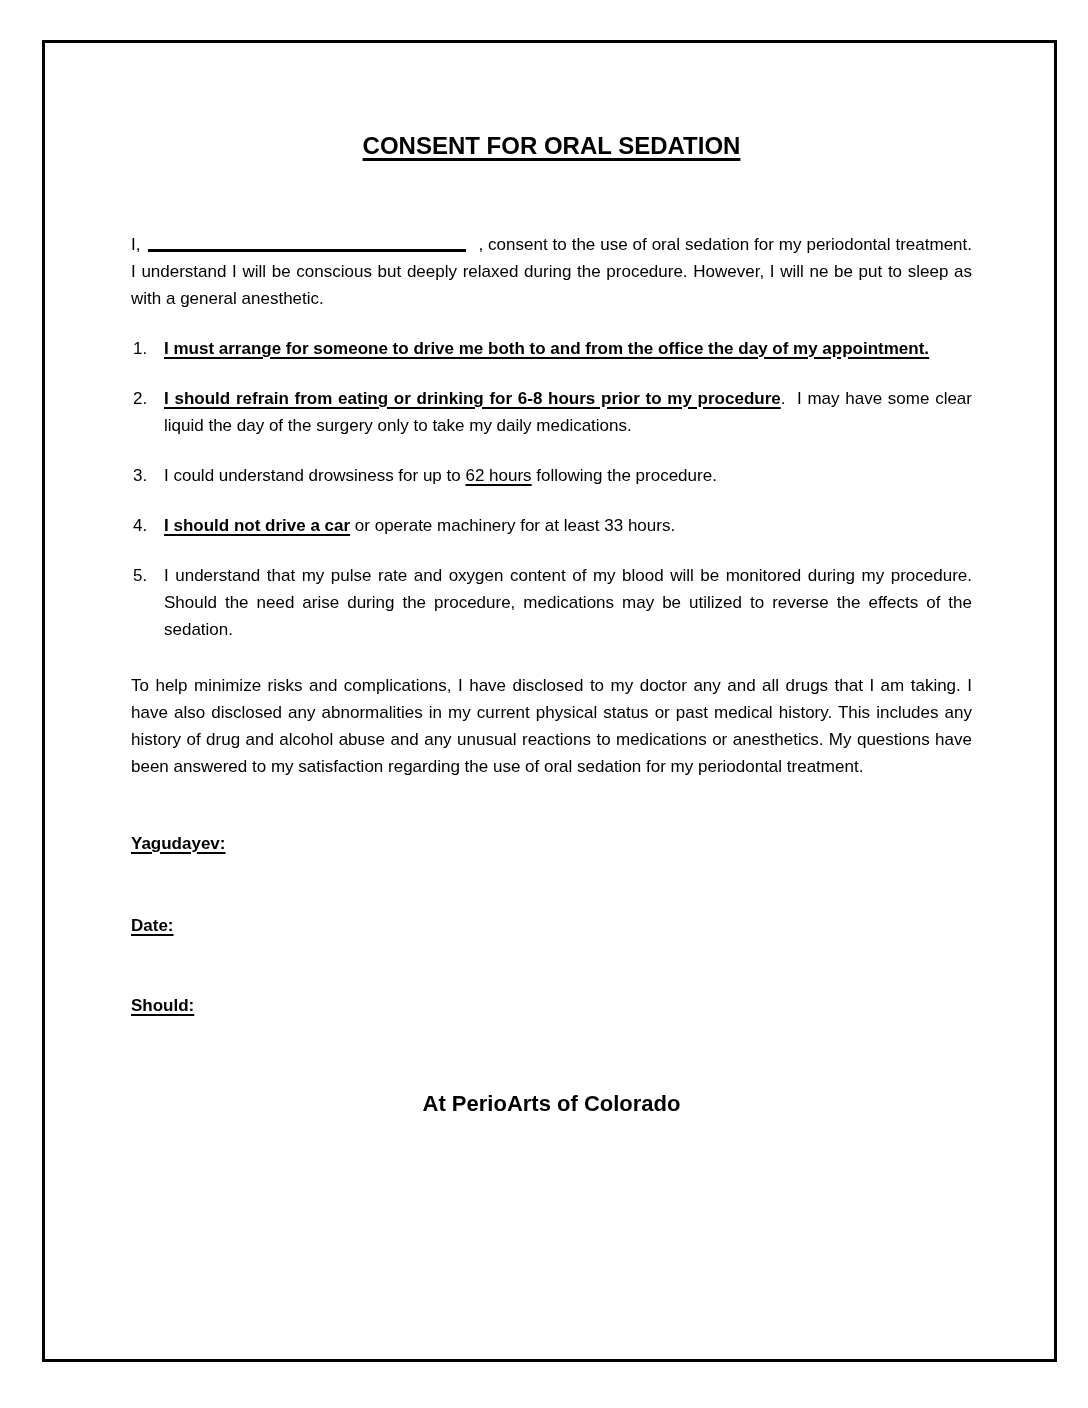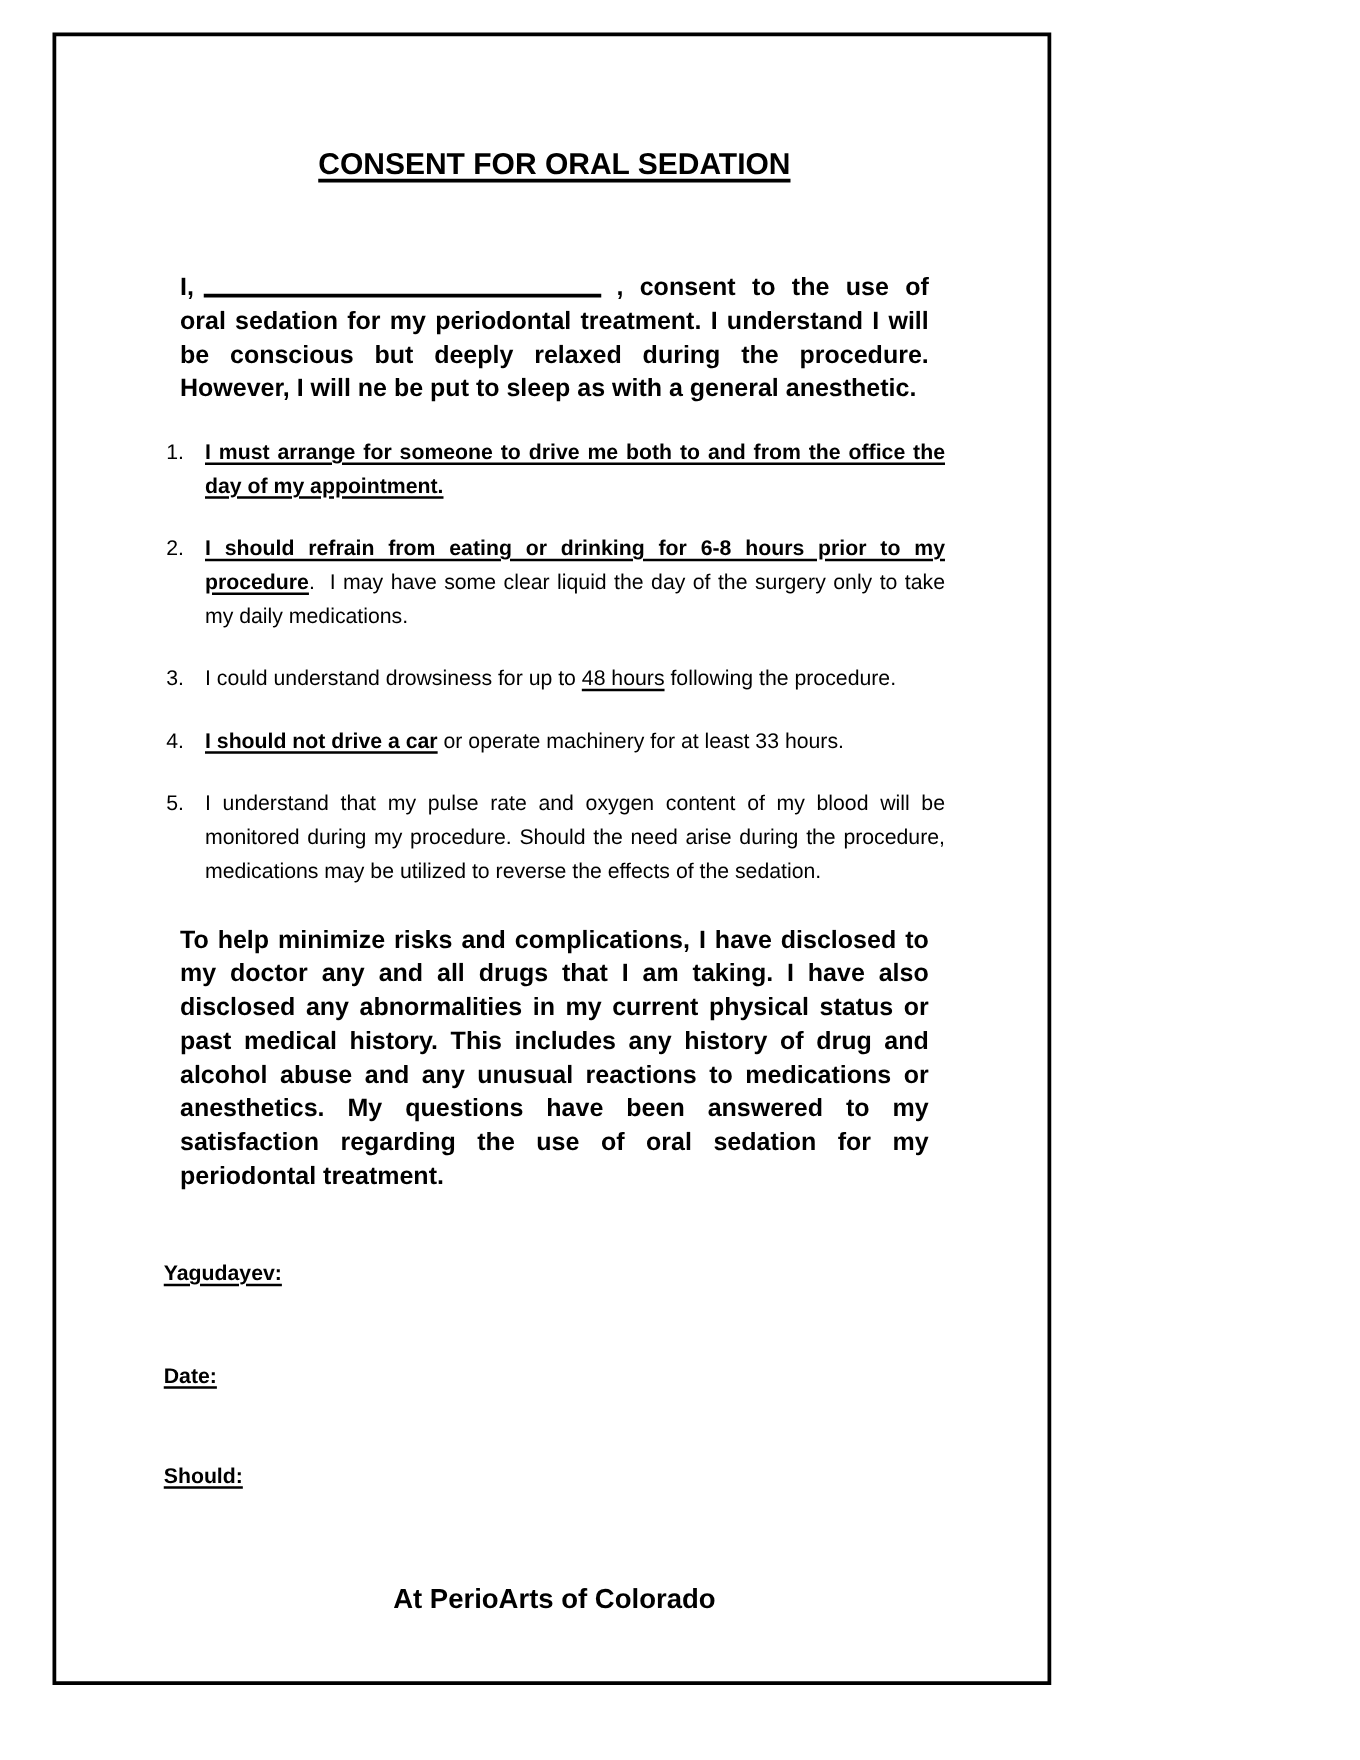--- a/index.html
+++ b/index.html
@@ -11,45 +11,44 @@
     width: 1088px;
     height: 1408px;
     position: relative;
     font-family: "Liberation Sans", sans-serif;
     color: #000000;
     -webkit-font-smoothing: antialiased;
   }
   .sheet {
     position: absolute;
     left: 42px;
-    top: 26px;
-    width: 799px;
+    top: 40px;
+    width: 1015px;
     height: 1322px;
     border: 3px solid #000000;
     box-sizing: border-box;
     background: #ffffff;
     padding: 88px 82px 0 86px;
     overflow: hidden;
   }
   .title {
     margin: 0;
     font-size: 24px;
     line-height: 30px;
     font-weight: bold;
     text-align: center;
     text-decoration: underline;
     text-decoration-thickness: 2.5px;
     text-underline-offset: 4px;
   }
   .para {
-    margin: 13px;
-    font-size: 20px;
+    margin: 0;
+    font-size: 17px;
     line-height: 27px;
     text-align: justify;
-    font-weight: bold;
   }
   .intro { margin-top: 70px; }
   .advised { margin-top: 29px; text-align: left; }
   .blank {
     display: inline-block;
     width: 318px;
     height: 13px;
     border-bottom: 3px solid #000000;
     margin: 0 12px 0 8px;
     vertical-align: -2px;
@@ -107,21 +106,21 @@
 
   <h1 class="title">CONSENT FOR ORAL SEDATION</h1>
 
   <p class="para intro"><span>I,</span><span class="blank"></span><span>, consent to the use of oral sedation for my periodontal treatment. I understand I will be conscious but deeply relaxed during the procedure. However, I will ne be put to sleep as with a general anesthetic.</span></p>
 
 
   <div class="item"><span class="num">1.</span><span class="bu">I must arrange for someone to drive me both to and from the office the day of my appointment.</span></div>
 
   <div class="item"><span class="num">2.</span><span class="bu">I should refrain from eating or drinking for 6-8 hours prior to my procedure</span><span>. &nbsp;I may have some clear liquid the day of the surgery only to take my daily medications.</span></div>
 
-  <div class="item"><span class="num">3.</span><span>I could understand drowsiness for up to </span><span class="u">48 hours</span><span> following the procedure.</span></div>
+  <div class="item"><span class="num">3.</span><span>I could understand drowsiness for up to </span><span class="u">62 hours</span><span> following the procedure.</span></div>
 
   <div class="item"><span class="num">4.</span><span class="bu">I should not drive a car</span><span> or operate machinery for at least 33 hours.</span></div>
 
   <div class="item"><span class="num">5.</span><span>I understand that my pulse rate and oxygen content of my blood will be monitored during my procedure. Should the need arise during the procedure, medications may be utilized to reverse the effects of the sedation.</span></div>
 
   <p class="para closing">To help minimize risks and complications, I have disclosed to my doctor any and all drugs that I am taking. I have also disclosed any abnormalities in my current physical status or past medical history. This includes any history of drug and alcohol abuse and any unusual reactions to medications or anesthetics. My questions have been answered to my satisfaction regarding the use of oral sedation for my periodontal treatment.</p>
 
   <p class="label label-signature">Yagudayev:</p>
 
   <p class="label label-date">Date:</p>

